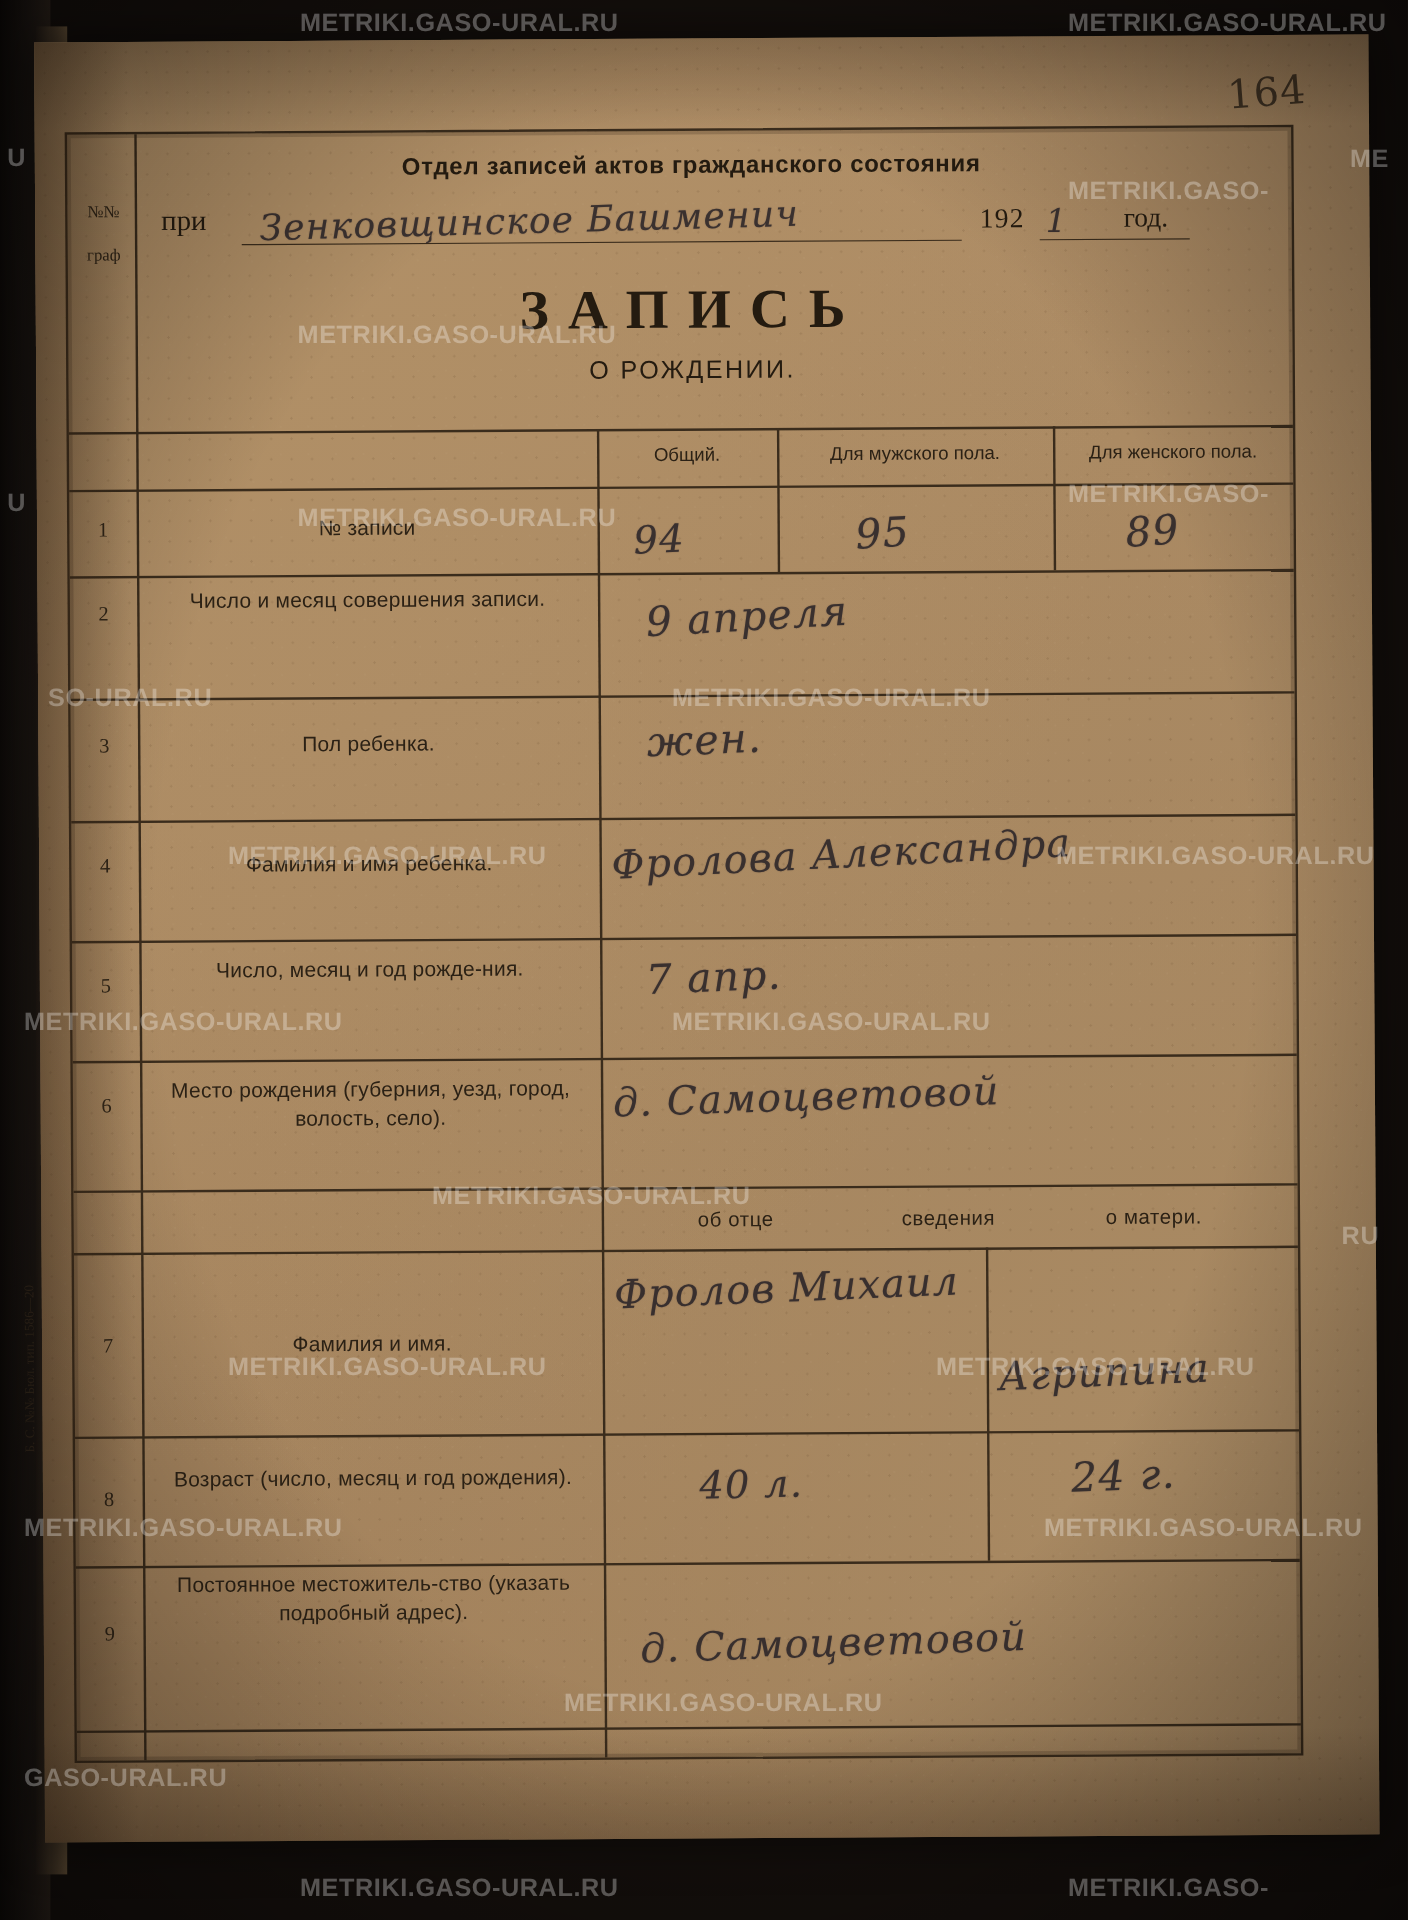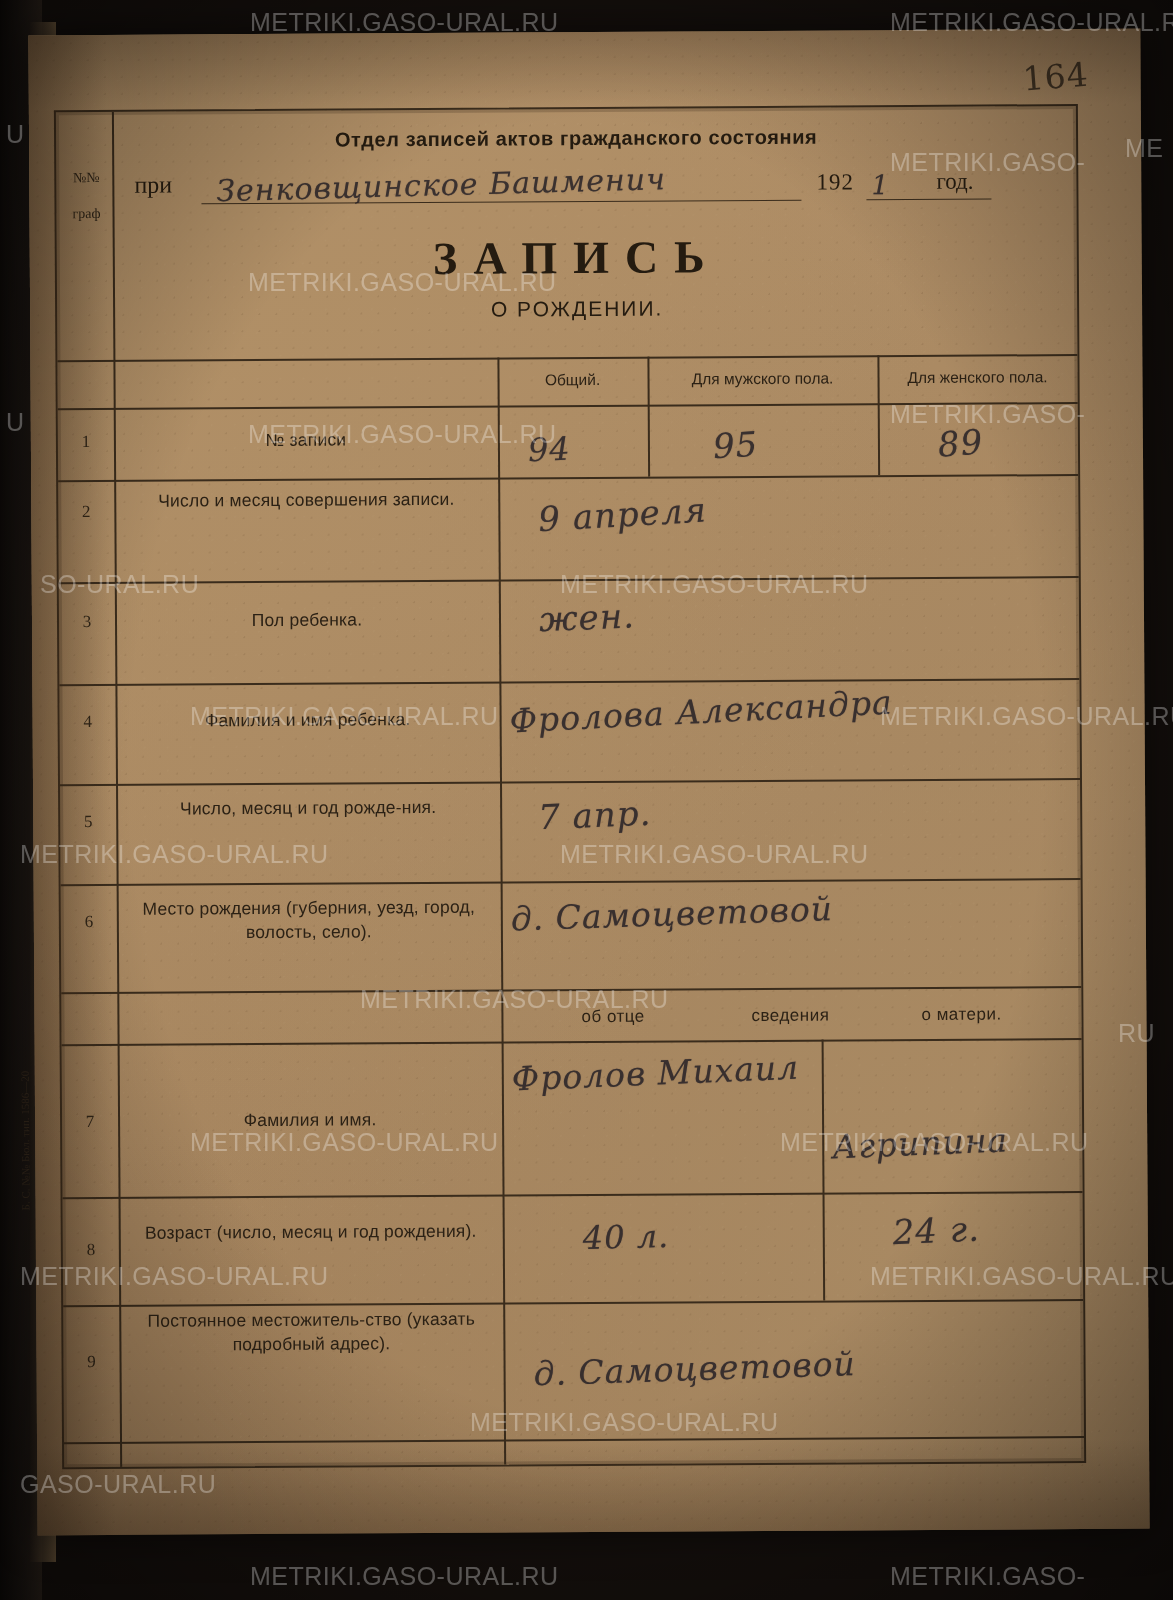--- a/index.html
+++ b/index.html
@@ -253,22 +253,22 @@
   
   #wm {
     position: absolute;
     inset: 0;
     pointer-events: none;
     overflow: hidden;
   }
   .wm-t {
     position: absolute;
     font-family: "Liberation Sans", sans-serif;
-    font-weight: normal;
-    font-size: 25px;
+    font-weight: bold;
+    font-size: 21px;
     letter-spacing: .5px;
     color: rgba(255,255,255,.30);
     white-space: nowrap;
   }
 </style>
 </head>
 <body>
 
 <div id="scan">
 
@@ -372,21 +372,21 @@
     </div>
   </div>
 
   <div id="dark-frame"></div>
 
   <div id="wm">
       <div class="wm-t" style="left: 250px; top: 8px;">METRIKI.GASO-URAL.RU</div>
       <div class="wm-t" style="left: 890px; top: 8px;">METRIKI.GASO-URAL.RU</div>
       <div class="wm-t" style="left: 6px; top: 120px;">U</div>
       <div class="wm-t" style="left: 248px; top: 268px;">METRIKI.GASO-URAL.RU</div>
-      <div class="wm-t" style="left: 1125px; top: 134px;">ME</div>
+      <div class="wm-t" style="left: 1125px; top: 121px;">ME</div>
       <div class="wm-t" style="left: 6px; top: 408px;">U</div>
       <div class="wm-t" style="left: 248px; top: 420px;">METRIKI.GASO-URAL.RU</div>
       <div class="wm-t" style="left: 890px; top: 148px;">METRIKI.GASO-</div>
       <div class="wm-t" style="left: 890px; top: 400px;">METRIKI.GASO-</div>
       <div class="wm-t" style="left: 40px; top: 570px;">SO-URAL.RU</div>
       <div class="wm-t" style="left: 560px; top: 570px;">METRIKI.GASO-URAL.RU</div>
       <div class="wm-t" style="left: 190px; top: 702px;">METRIKI.GASO-URAL.RU</div>
       <div class="wm-t" style="left: 880px; top: 702px;">METRIKI.GASO-URAL.RU</div>
       <div class="wm-t" style="left: 20px; top: 840px;">METRIKI.GASO-URAL.RU</div>
       <div class="wm-t" style="left: 560px; top: 840px;">METRIKI.GASO-URAL.RU</div>

